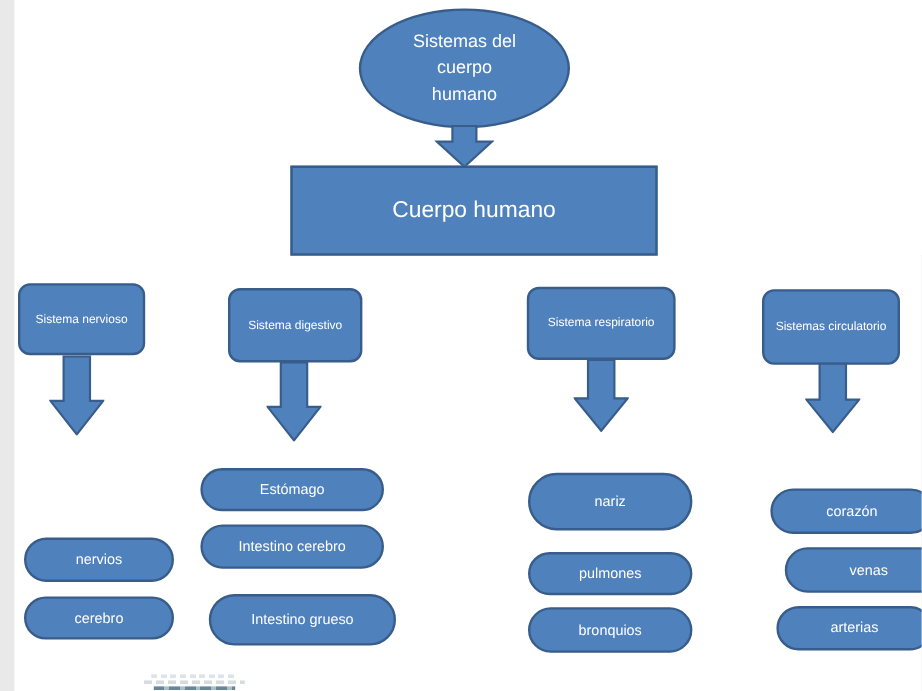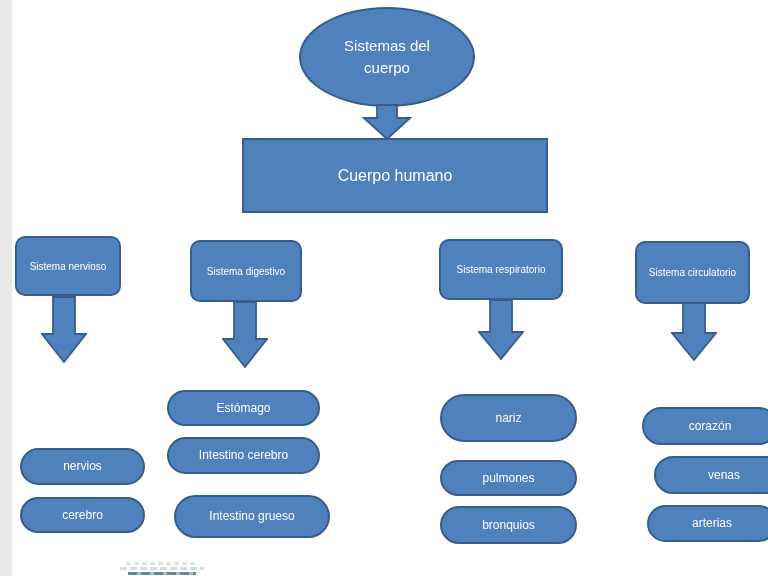--- a/index.html
+++ b/index.html
@@ -7,41 +7,42 @@
     position:relative;width:768px;height:576px;background:#ffffff;
     overflow:hidden;font-family:"Liberation Sans",sans-serif;margin-left:12px;
     -webkit-font-smoothing:antialiased;
   }
   .node{
     position:absolute;background:#4f81bd;border:2px solid #385d8a;
     color:#ffffff;display:flex;align-items:center;justify-content:center;
     text-align:center;box-sizing:border-box;line-height:1.45;
   }
   .ellipse{border-radius:50%;font-size:15px;}
-  .rect{font-size:16px;}
+  .rect{font-size:19px;}
   .sysbox{border-radius:10px;font-size:10px;line-height:1.5;}
   .pill{font-size:12px;line-height:1.2;}
   .arrow{position:absolute;}
   .wm{position:absolute;left:106px;top:562px;width:88px;height:14px;opacity:.85;}
   .wm .l1{position:absolute;left:8px;top:0;width:70px;height:3px;
     background:repeating-linear-gradient(90deg,#d8dfe3 0 5px,transparent 5px 8px);}
   .wm .l2{position:absolute;left:2px;top:5px;width:84px;height:3px;
     background:repeating-linear-gradient(90deg,#cdd7db 0 7px,transparent 7px 10px);}
   .wm .l3{position:absolute;left:10px;top:10px;width:68px;height:3px;
     background:repeating-linear-gradient(90deg,#4d7286 0 9px,#9db3bc 9px 13px);}
 </style>
 </head>
 <body>
 
 <div id="stage">
 
   <div class="node ellipse" style="left:287px;top:7px;width:176px;height:100px;">
     <div>
       <div>Sistemas del</div>
       <div>cuerpo</div>
+      <div>humano</div>
     </div>
   </div>
 
   <svg class="arrow" style="left:350px;top:104px;" width="50" height="37" viewBox="0 0 50 37">
     <polygon points="15,1 35,1 35,14 48,14 25,35 2,14 15,14" fill="#4f81bd" stroke="#385d8a" stroke-width="1.8"></polygon>
   </svg>
 
   <div class="node rect" style="left:230px;top:138px;width:306px;height:75px;">
     <span>Cuerpo humano</span>
   </div>
@@ -49,21 +50,21 @@
   <div class="node sysbox" style="left:3px;top:236px;width:106px;height:60px;padding:0 6px;">
     <span>Sistema nervioso</span>
   </div>
   <div class="node sysbox" style="left:178px;top:240px;width:112px;height:62px;padding:0 8px;">
     <span>Sistema digestivo</span>
   </div>
   <div class="node sysbox" style="left:427px;top:239px;width:124px;height:61px;padding:0 8px;">
     <span>Sistema respiratorio</span>
   </div>
   <div class="node sysbox" style="left:623px;top:241px;width:115px;height:63px;padding:0 8px;">
-    <span>Sistema circulatorio</span>
+    <span>Sistemas circulatorio</span>
   </div>
 
   <svg class="arrow" style="left:29px;top:296px;" width="46" height="67" viewBox="0 0 46 67">
     <polygon points="12,1 34,1 34,38 45,38 23,66 1,38 12,38" fill="#4f81bd" stroke="#385d8a" stroke-width="1.8"></polygon>
   </svg>
   <svg class="arrow" style="left:210px;top:301px;" width="46" height="67" viewBox="0 0 46 67">
     <polygon points="12,1 34,1 34,38 45,38 23,66 1,38 12,38" fill="#4f81bd" stroke="#385d8a" stroke-width="1.8"></polygon>
   </svg>
   <svg class="arrow" style="left:466px;top:299px;" width="46" height="61" viewBox="0 0 46 61">
     <polygon points="12,1 34,1 34,33 45,33 23,60 1,33 12,33" fill="#4f81bd" stroke="#385d8a" stroke-width="1.8"></polygon>

